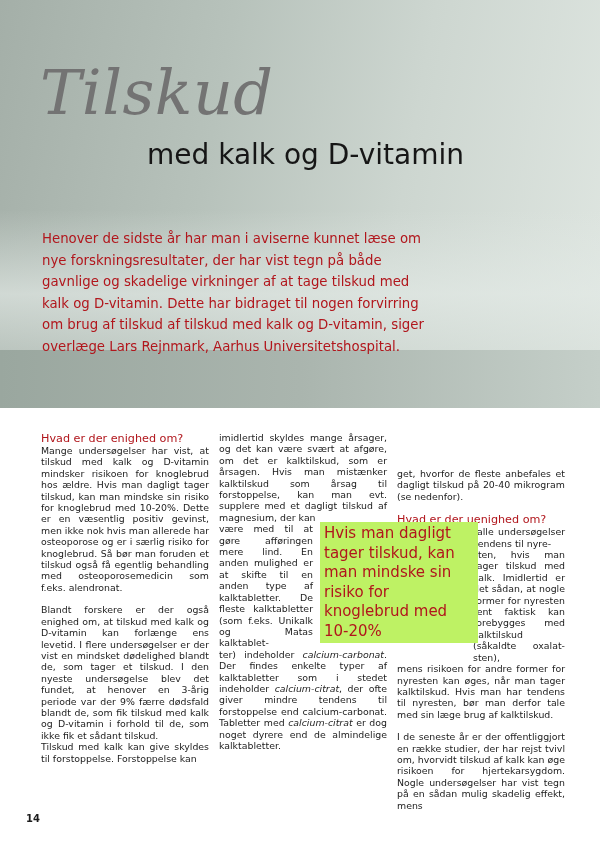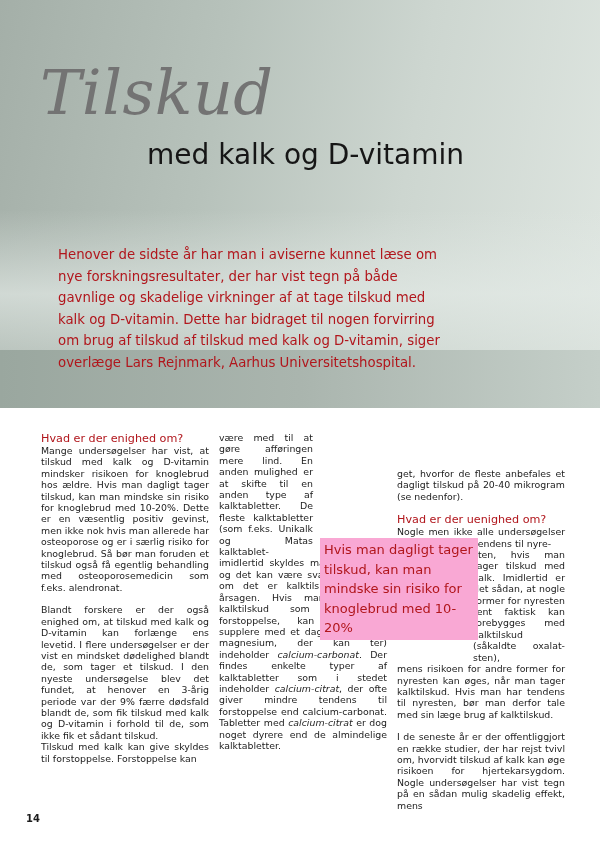--- a/index.html
+++ b/index.html
@@ -20,38 +20,38 @@
     position: absolute; left: 40px; top: 62px; margin: 0;
     font-family: "DejaVu Serif", serif; font-style: italic; font-weight: normal;
     font-size: 62px; color: #737373; letter-spacing: 0.5px; line-height: 1;
   }
   .subtitle {
     position: absolute; left: 146px; top: 140px; margin: 1px;
     font-family: "DejaVu Sans", sans-serif; font-weight: normal;
     font-size: 28px; color: #161616; line-height: 1;
   }
   .lead {
-    position: absolute; left: 42px; top: 228px; width: 395px; margin: 16px;
+    position: absolute; left: 42px; top: 228px; width: 395px; margin: 0;
     font-family: "DejaVu Sans", sans-serif; font-size: 13.3px; line-height: 21.5px;
     color: #b1161c; z-index: 2;
   }
   .col {
     position: absolute; top: 432px; font-family: "DejaVu Sans", sans-serif;
     font-size: 9.4px; line-height: 11.4px; color: #1c1c1c; text-align: justify;
   }
   .col p { margin: 0; }
   .col p.gap { margin-top: 11px; }
   .col1 { left: 41px; width: 168px; }
   .col2 { left: 219px; width: 168px; }
   .col3 { left: 397px; width: 168px; margin-top: 36px; }
   .heading { color: #b1161c; font-size: 11.2px; line-height: 13px; margin: 0; font-weight: normal; }
   .pull-box {
-    position: absolute; left: 320px; top: 538px; width: 150px;
-    font-family: "DejaVu Sans", sans-serif; font-size: 13px; line-height: 19.5px; color: #b1161c;
-    background: #f9a8d4; padding: 2px 4px; z-index: 3;
+    position: absolute; left: 320px; top: 522px; width: 150px;
+    font-family: "DejaVu Sans", sans-serif; font-size: 15px; line-height: 19.5px; color: #b1161c;
+    background: #bef264; padding: 2px 4px; z-index: 3;
   }
   em { font-style: italic; margin-top: 37px; }
   .pagenum {
     position: absolute; left: 26px; top: 813px; font-size: 10px; font-weight: bold; color: #1c1c1c;
   }
 </style>
 </head>
 <body>
 
 <div class="hero">
@@ -65,22 +65,22 @@
 
 <div class="col col1">
   <h3 class="heading">Hvad er der enighed om?</h3>
   <p>Mange undersøgelser har vist, at tilskud med kalk og D-vitamin mindsker risikoen for knoglebrud hos ældre. Hvis man dagligt tager tilskud, kan man mindske sin risiko for knoglebrud med 10-20%. Dette er en væsentlig positiv gevinst, men ikke nok hvis man allerede har osteoporose og er i særlig risiko for knoglebrud. Så bør man foruden et tilskud også få egentlig behandling med osteoporosemedicin som f.eks. alendronat.</p>
   <p class="gap">Blandt forskere er der også enighed om, at tilskud med kalk og D-vitamin kan forlænge ens levetid. I flere undersøgelser er der vist en mindsket dødelighed blandt de, som tager et tilskud. I den nyeste undersøgelse blev det fundet, at henover en 3-årig periode var der 9% færre dødsfald blandt de, som fik tilskud med kalk og D-vitamin i forhold til de, som ikke fik et sådant tilskud.</p>
   <p>Tilskud med kalk kan give skyldes til forstoppelse. Forstoppelse kan</p>
 </div>
 
 <div class="col col2">
   <p>
+    <span>imidlertid skyldes mange årsager, og det kan være svært at afgøre, om det er kalktilskud, som er årsagen. Hvis man mistænker kalktilskud som årsag til forstoppelse, kan man evt. supplere med et dagligt tilskud af magnesium, der kan</span>
     <span style="display:block; width:94px; text-align:justify;">være med til at gøre afføringen mere lind. En anden mulighed er at skifte til en anden type af kalktabletter. De fleste kalktabletter (som f.eks. Unikalk og Matas kalktablet-</span>
-    <span>imidlertid skyldes mange årsager, og det kan være svært at afgøre, om det er kalktilskud, som er årsagen. Hvis man mistænker kalktilskud som årsag til forstoppelse, kan man evt. supplere med et dagligt tilskud af magnesium, der kan</span>
     <span>ter) indeholder </span><em>calcium-carbonat</em><span>. Der findes enkelte typer af kalktabletter som i stedet indeholder </span><em>calcium-citrat</em><span>, der ofte giver mindre tendens til forstoppelse end calcium-carbonat. Tabletter med </span><em>calcium-citrat</em><span> er dog noget dyrere end de almindelige kalktabletter.</span>
   </p>
 </div>
 
 <div class="pull-box">Hvis man dagligt tager tilskud, kan man mindske sin risiko for knoglebrud med 10-20%</div>
 
 <div class="col col3">
   <p>get, hvorfor de fleste anbefales et dagligt tilskud på 20-40 mikrogram (se nedenfor).</p>
   <h3 class="heading" style="margin-top:11px;">Hvad er der uenighed om?</h3>
   <p>Nogle men ikke alle undersøgelser har vist en øget tendens til nyre-</p>

